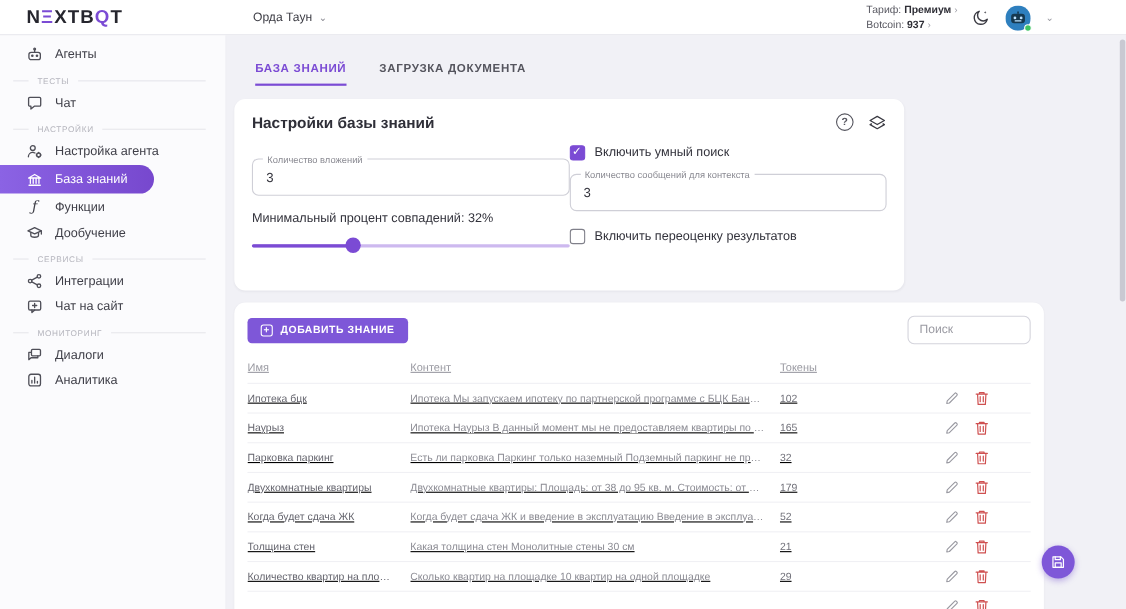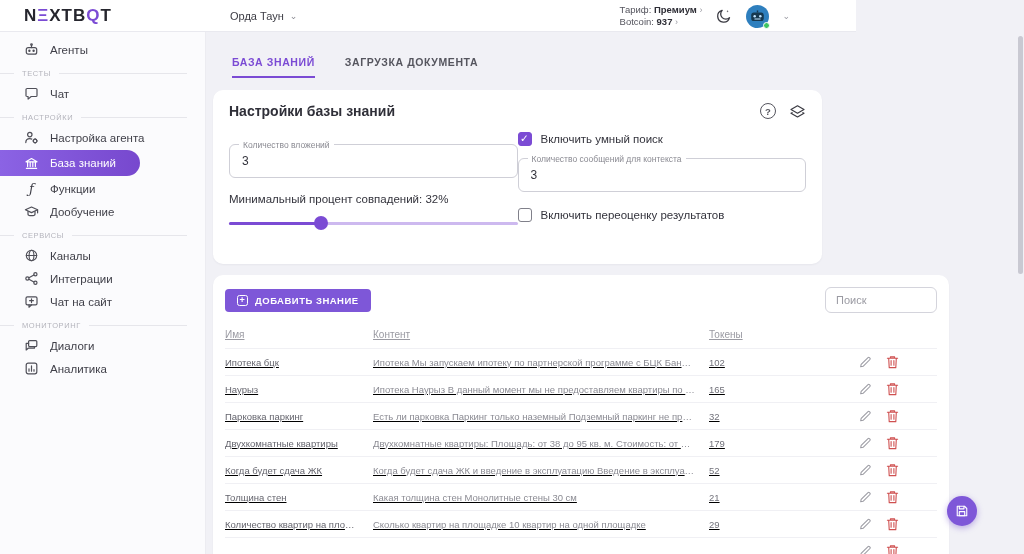--- a/index.html
+++ b/index.html
@@ -1,20 +1,20 @@
 <!DOCTYPE html>
 <html><head>
 <meta charset="utf-8">
 <style>
   * { margin:0; padding:0; box-sizing:border-box; }
   html,body { width:1024px; height:554px; overflow:hidden;
     font-family:"Liberation Sans","DejaVu Sans",sans-serif; background:#f1f1f6; }
 
   
-  .header { position:absolute; left:0; top:0; width:856px; height:32px;
+  .header { position:absolute; left:0; top:0; width:1024px; height:32px;
     background:#ffffff; border-bottom:1px solid #e9e9ef; z-index:5; }
   .logo { position:absolute; left:24px; top:6px; font-size:17px; font-weight:800;
     letter-spacing:1px; color:#26262e; }
   .logo .pv { color:#7B4BD4; }
   .project-sel { position:absolute; left:230px; top:0; height:32px; display:flex;
     align-items:center; gap:6px; font-size:11px; color:#3c3c44; cursor:pointer; }
   .project-sel .chev { font-size:9px; color:#8a8a92; }
   .hdr-right { position:absolute; right:66px; top:0; height:32px; display:flex;
     align-items:center; gap:13px; }
   .plan-block { font-size:9.5px; line-height:12.5px; color:#55555e; }
@@ -34,21 +34,21 @@
     padding-left:24px; cursor:pointer; }
   .nav-ico { width:15px; height:15px; display:flex; align-items:center;
     justify-content:center; color:#4f4f58; flex:0 0 15px; }
   .nav-ico svg { width:15px; height:15px; }
   .nav-label { font-size:11.5px; color:#3f3f48; white-space:nowrap; }
   .nav-item.active { width:140px; height:26px; border-radius:0 14px 14px 0;
     background:linear-gradient(90deg,#8B63E4,#7748CE); margin:1px 0; }
   .nav-item.active .nav-label { color:#fff; }
   .nav-item.active .nav-ico { color:#fff; }
   .nav-section { display:flex; align-items:center; height:18px; margin-top:3px;
-    padding-left:0;justify-content:space-between; }
+    padding-left:12px;justify-content:space-between; }
   .nav-section .dash { width:14px; height:1px; background:#e6e6eb; }
   .nav-section-label { font-size:7.5px; letter-spacing:.6px; color:#b4b4bc;
     margin:0 8px 0 8px; white-space:nowrap; }
   .nav-section .line { flex:1; height:1px; background:#e6e6eb; margin-right:18px; }
   .fx-glyph { font-family:"DejaVu Serif",serif; font-style:italic; font-size:13px;
     line-height:13px; color:#3f3f48; }
   .nav-bottom { margin-top:auto; padding-bottom:10px; }
 
   
   .main { position:absolute; left:206px; top:32px; width:818px; height:522px;
@@ -248,30 +248,20 @@
     <span class="nav-label">Дообучение</span>
   </div>
 
   <div class="nav-section">
     <span class="dash"></span>
       <span class="nav-section-label">СЕРВИСЫ</span>
       <span class="line"></span>
   </div>
   <div class="nav-item">
     <span class="nav-ico">
-      <svg viewBox="0 0 15 15" fill="none" stroke="currentColor" stroke-width="1.1" stroke-linecap="round">
-        <circle cx="7.5" cy="7.5" r="5.2"></circle>
-          <path d="M2.3 7.5h10.4"></path>
-          <ellipse cx="7.5" cy="7.5" rx="2.4" ry="5.2"></ellipse>
-      </svg>
-    </span>
-    <span class="nav-label">Каналы</span>
-  </div>
-  <div class="nav-item">
-    <span class="nav-ico">
       <svg viewBox="0 0 15 15" fill="none" stroke="currentColor" stroke-width="1.2" stroke-linecap="round">
         <circle cx="11.4" cy="3.2" r="1.6"></circle>
           <circle cx="3.4" cy="7.5" r="1.6"></circle>
           <circle cx="11.4" cy="11.8" r="1.6"></circle>
         <path d="M4.9 6.7l5-2.7M4.9 8.3l5 2.7"></path>
       </svg>
     </span>
     <span class="nav-label">Интеграции</span>
   </div>
   <div class="nav-item">

